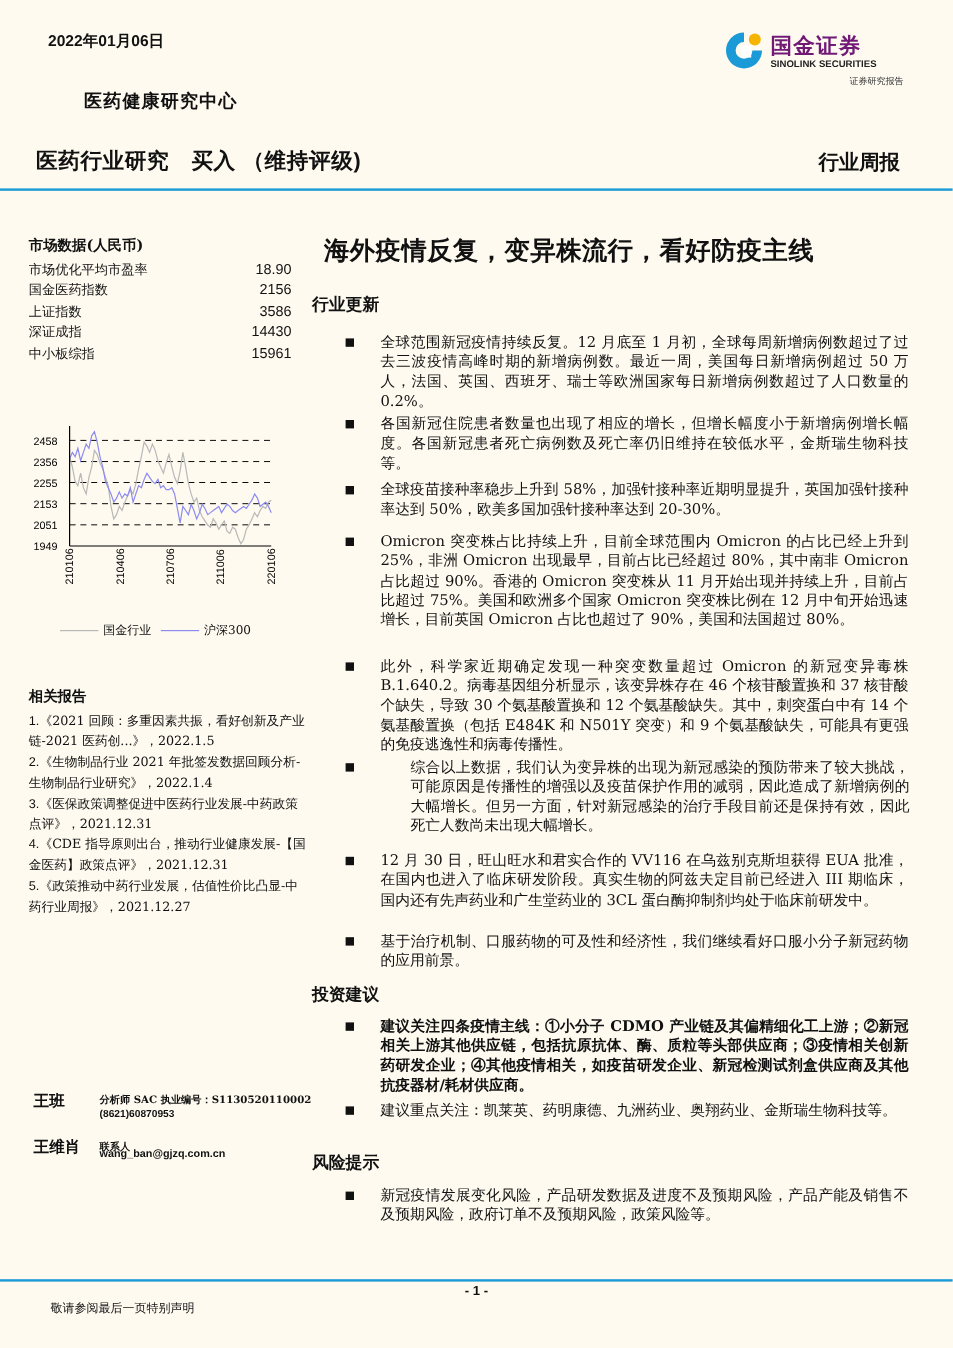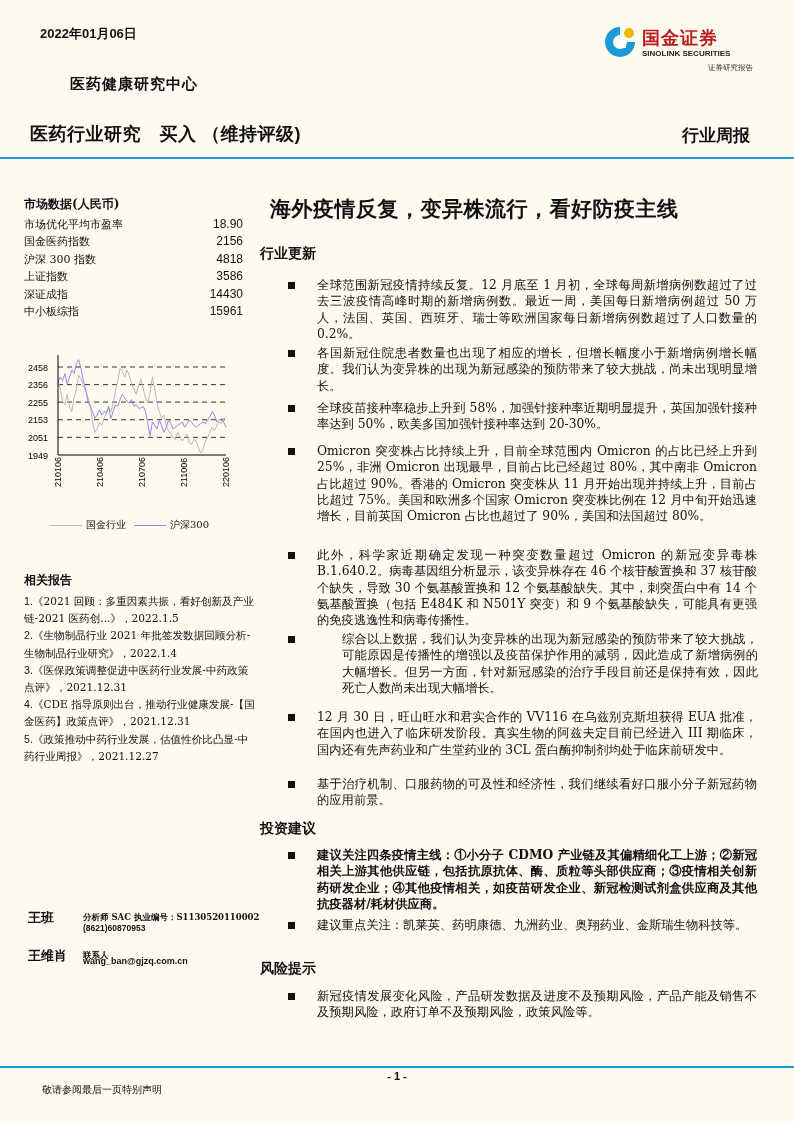--- a/index.html
+++ b/index.html
@@ -11,21 +11,21 @@
   }
   .abs { position: absolute; }
   .sans { font-family: "Liberation Sans", "DejaVu Sans", sans-serif; }
   #date { left: 40px; top: 25px; font-size: 13px; font-weight: bold; text-align: right; }
   #center-name { left: 42px; top: 75px; font-size: 15px; font-weight: bold; letter-spacing: 1px; padding-left: 28px; }
   #report-type { left: 30px; top: 122px; font-size: 18px; font-weight: bold; letter-spacing: 0.5px; }
   #report-kind { right: 44px; top: 124px; font-size: 17px; font-weight: bold; }
   .hr-blue { left: 0; width: 794px; height: 2px; background: #1a9ad6; }
   #logo { left: 603px; top: 25px; width: 150px; height: 48px; }
   #logo .mark { position: absolute; left: 0; top: 0; width: 34px; height: 34px; }
-  #logo .cn { position: absolute; left: 39px; top: 1px; font-size: 18px; font-weight: bold; color: #b91c1c; letter-spacing: 1px; font-family: "DejaVu Sans", sans-serif; }
+  #logo .cn { position: absolute; left: 39px; top: 1px; font-size: 18px; font-weight: bold; color: #701a75; letter-spacing: 1px; font-family: "DejaVu Sans", sans-serif; }
   #logo .en { position: absolute; left: 39px; top: 24px; font-size: 8px; font-weight: bold; color: #222; font-family: "Liberation Sans", sans-serif; }
   #logo .sub { position: absolute; right: 0; top: 38px; font-size: 7.5px; color: #333; }
 
   
   #market { left: 24px; top: 196px; width: 222px; }
   #market h3 { margin: 0 0 3px 0; font-size: 12px; font-weight: bold; }
   .mrow { display: flex; justify-content: space-between; font-size: 11px; line-height: 17.4px; }
   .mrow .v { font-family: "Liberation Sans", sans-serif; font-size: 12px; padding-right: 3px; }
 
   #chart { left: 0; top: 350px; width: 260px; height: 190px; }
@@ -79,24 +79,20 @@
 <div id="market" class="abs">
   <h3>市场数据(人民币)</h3>
   <div id="market-rows">
       <div class="mrow">
         <span>市场优化平均市盈率</span>
         <span class="v">18.90</span>
       </div>
       <div class="mrow">
         <span>国金医药指数</span>
         <span class="v">2156</span>
-      </div>
-      <div class="mrow">
-        <span>沪深 300 指数</span>
-        <span class="v">4818</span>
       </div>
       <div class="mrow">
         <span>上证指数</span>
         <span class="v">3586</span>
       </div>
       <div class="mrow">
         <span>深证成指</span>
         <span class="v">14430</span>
       </div>
       <div class="mrow">
@@ -167,21 +163,21 @@
 
 <div id="main-title" class="abs">海外疫情反复，变异株流行，看好防疫主线</div>
 <div id="main-body">
     <div class="abs sec-title" style="top: 245px;">行业更新</div>
     <div class="abs bul" style="top: 277px;">
       <span class="sq"></span>
       <span class="tx">全球范围新冠疫情持续反复。12 月底至 1 月初，全球每周新增病例数超过了过去三波疫情高峰时期的新增病例数。最近一周，美国每日新增病例超过 50 万人，法国、英国、西班牙、瑞士等欧洲国家每日新增病例数超过了人口数量的 0.2%。</span>
     </div>
     <div class="abs bul" style="top: 345px;">
       <span class="sq"></span>
-      <span class="tx">各国新冠住院患者数量也出现了相应的增长，但增长幅度小于新增病例增长幅度。我们认为变异株的出现为新冠感染的预防带来了较大挑战，尚未出现明显增长。</span>
+      <span class="tx">各国新冠住院患者数量也出现了相应的增长，但增长幅度小于新增病例增长幅度。各国新冠患者死亡病例数及死亡率仍旧维持在较低水平，金斯瑞生物科技等。</span>
     </div>
     <div class="abs bul" style="top: 400px;">
       <span class="sq"></span>
       <span class="tx">全球疫苗接种率稳步上升到 58%，加强针接种率近期明显提升，英国加强针接种率达到 50%，欧美多国加强针接种率达到 20-30%。</span>
     </div>
     <div class="abs bul" style="top: 443px;">
       <span class="sq"></span>
       <span class="tx">Omicron 突变株占比持续上升，目前全球范围内 Omicron 的占比已经上升到 25%，非洲 Omicron 出现最早，目前占比已经超过 80%，其中南非 Omicron 占比超过 90%。香港的 Omicron 突变株从 11 月开始出现并持续上升，目前占比超过 75%。美国和欧洲多个国家 Omicron 突变株比例在 12 月中旬开始迅速增长，目前英国 Omicron 占比也超过了 90%，美国和法国超过 80%。</span>
     </div>
     <div class="abs bul" style="top: 547px;">

